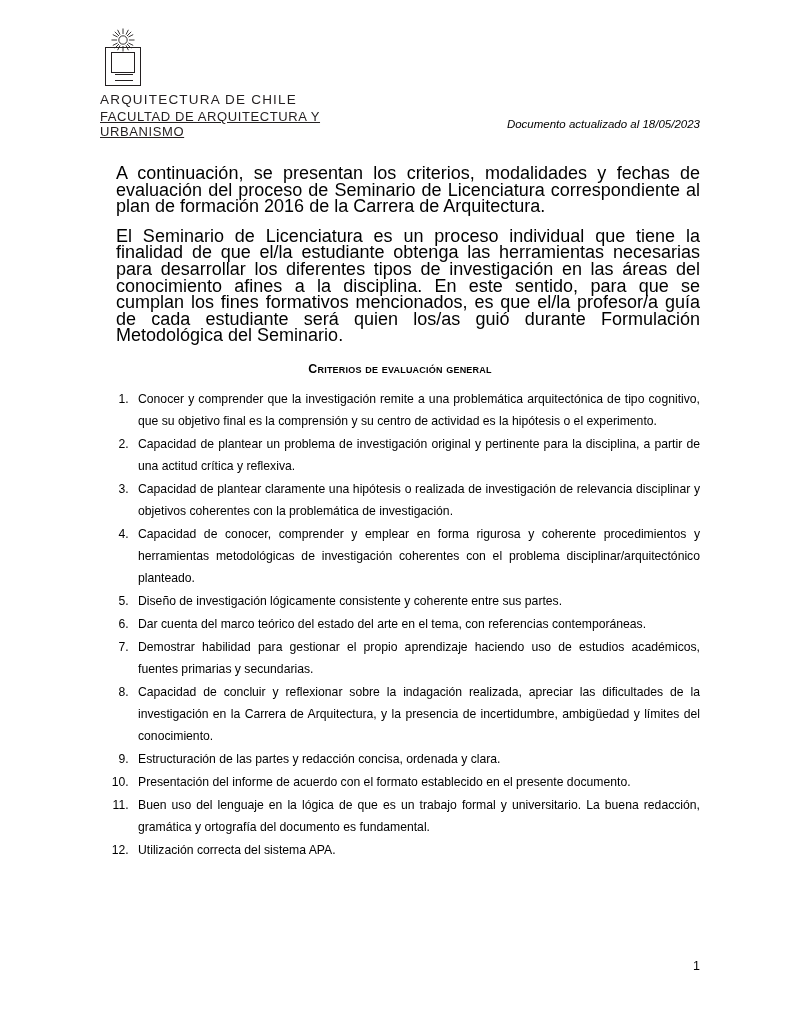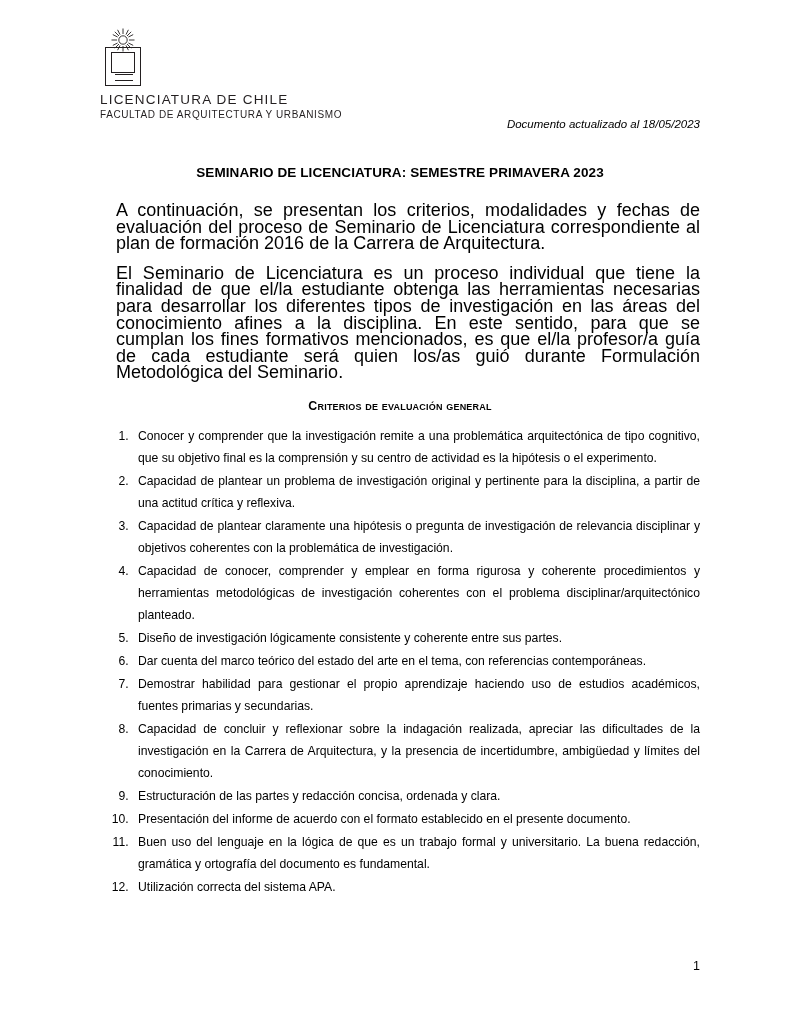--- a/index.html
+++ b/index.html
@@ -87,23 +87,24 @@
     margin-top: -4px;
   }
   .logo-sub1 {
     margin-top: 6px;
     font-size: 13.5px;
     letter-spacing: 1.2px;
     color: #231f20;
   }
   .logo-sub2 {
     margin-top: 2px;
-    font-size: 10px;
+    font-size: 13px;
     letter-spacing: 0.6px;
     color: #231f20;
+    text-decoration: underline;
   }
   .doc-date {
     position: absolute;
     right: 100px;
     top: 118px;
     font-size: 11.5px;
     color: #000;
     white-space: nowrap;
     font-style: italic;
   }
@@ -182,39 +183,38 @@
               <line x1="17.4" y1="15" x2="22.2" y2="17.4"></line>
               <line x1="22.2" y1="6.6" x2="17.4" y2="9"></line>
               <line x1="6.6" y1="15" x2="1.8" y2="17.4"></line>
               <line x1="17.4" y1="1.8" x2="15" y2="6.6"></line>
               <line x1="9" y1="17.4" x2="6.6" y2="22.2"></line>
             </g>
           </svg>
           <div class="shield"></div>
         </div>
       </div>
-      <div class="logo-sub1">LICENCIATURA DE CHILE</div>
+      <div class="logo-sub1">ARQUITECTURA DE CHILE</div>
       <div class="logo-sub2">FACULTAD DE ARQUITECTURA Y URBANISMO</div>
     </div>
 
     <div class="doc-date">Documento actualizado al 18/05/2023</div>
   </div>
 
   <div class="content">
-    <h1 class="doc-title">SEMINARIO DE LICENCIATURA: SEMESTRE PRIMAVERA 2023</h1>
 
     <p class="para">A continuación, se presentan los criterios, modalidades y fechas de evaluación del proceso de Seminario de Licenciatura correspondiente al plan de formación 2016 de la Carrera de Arquitectura.</p>
     <p class="para">El Seminario de Licenciatura es un proceso individual que tiene la finalidad de que el/la estudiante obtenga las herramientas necesarias para desarrollar los diferentes tipos de investigación en las áreas del conocimiento afines a la disciplina. En este sentido, para que se cumplan los fines formativos mencionados, es que el/la profesor/a guía de cada estudiante será quien los/as guió durante Formulación Metodológica del Seminario.</p>
 
     <h2 class="section-title">Criterios de evaluación general</h2>
 
     <ol class="criteria">
       <li>Conocer y comprender que la investigación remite a una problemática arquitectónica de tipo cognitivo, que su objetivo final es la comprensión y su centro de actividad es la hipótesis o el experimento.</li>
       <li>Capacidad de plantear un problema de investigación original y pertinente para la disciplina, a partir de una actitud crítica y reflexiva.</li>
-      <li>Capacidad de plantear claramente una hipótesis o pregunta de investigación de relevancia disciplinar y objetivos coherentes con la problemática de investigación.</li>
+      <li>Capacidad de plantear claramente una hipótesis o realizada de investigación de relevancia disciplinar y objetivos coherentes con la problemática de investigación.</li>
       <li>Capacidad de conocer, comprender y emplear en forma rigurosa y coherente procedimientos y herramientas metodológicas de investigación coherentes con el problema disciplinar/arquitectónico planteado.</li>
       <li>Diseño de investigación lógicamente consistente y coherente entre sus partes.</li>
       <li>Dar cuenta del marco teórico del estado del arte en el tema, con referencias contemporáneas.</li>
       <li>Demostrar habilidad para gestionar el propio aprendizaje haciendo uso de estudios académicos, fuentes primarias y secundarias.</li>
       <li>Capacidad de concluir y reflexionar sobre la indagación realizada, apreciar las dificultades de la investigación en la Carrera de Arquitectura, y la presencia de incertidumbre, ambigüedad y límites del conocimiento.</li>
       <li>Estructuración de las partes y redacción concisa, ordenada y clara.</li>
       <li>Presentación del informe de acuerdo con el formato establecido en el presente documento.</li>
       <li>Buen uso del lenguaje en la lógica de que es un trabajo formal y universitario. La buena redacción, gramática y ortografía del documento es fundamental.</li>
       <li>Utilización correcta del sistema APA.</li>
     </ol>

